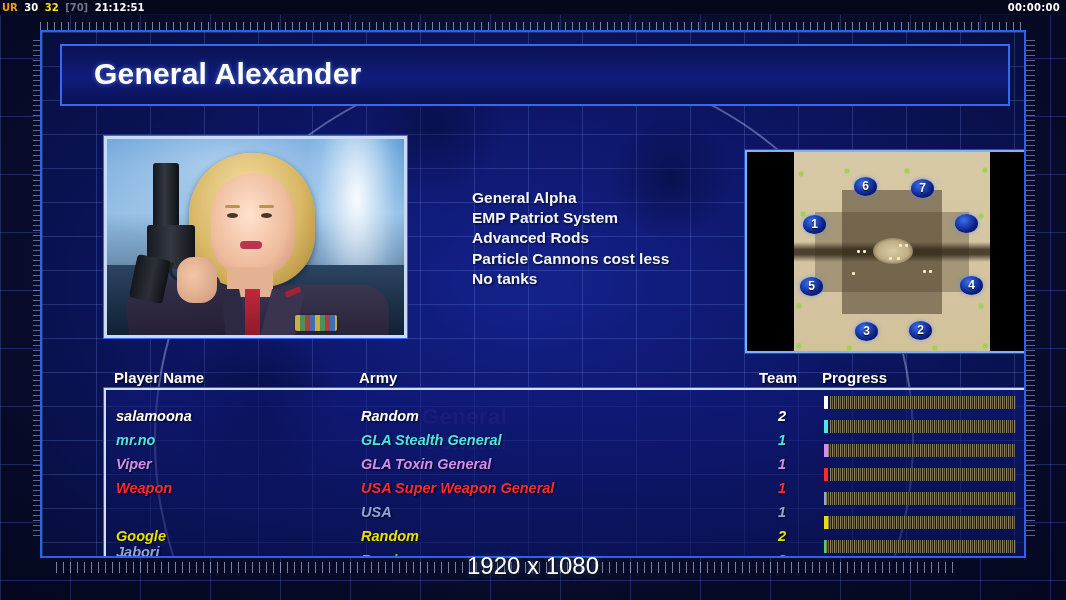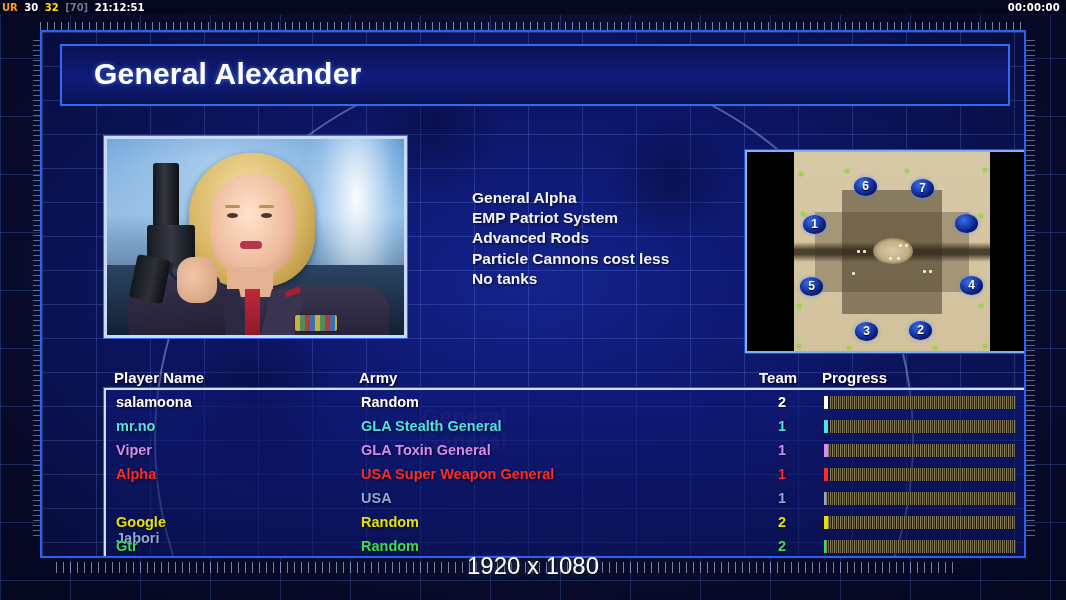--- a/index.html
+++ b/index.html
@@ -288,24 +288,25 @@
     position: absolute; left: 62px; top: 356px; width: 930px; height: 172px;
     border: 2px solid #cfe0fb;
     outline: 1px solid #2a5fe0;
     background: linear-gradient(to bottom, rgba(16,26,124,.55), rgba(10,18,86,.55));
     z-index: 7; overflow: hidden;
   }
   .row {
     position: relative; height: 24px; width: 100%;
   }
   .row .nm, .row .ar, .row .tm {
-    position:absolute; top: 4px;
+    position:absolute; top: 18px;
     font-size: 14.5px; font-weight: bold;
     text-shadow: 1px 1px 2px rgba(0,0,0,.8);
     white-space: nowrap;
+    font-style: italic;
   }
   .row .nm { left: 10px; }
   .row .ar { left: 255px; }
   .row .tm { left: 665px; width: 22px; text-align: center; }
   .bar {
     position:absolute; left: 718px; top: 6px; width: 192px; height: 13px;
     background: #0a1048;
     overflow: hidden;
   }
   .bar .lead { position:absolute; left:0; top:0; height:100%; width: 4px; }
@@ -467,21 +468,21 @@
         <div class="row">
           <div class="nm" style="color: rgb(213, 140, 240);">Viper</div>
           <div class="ar" style="color: rgb(213, 140, 240);">GLA Toxin General</div>
           <div class="tm" style="color: rgb(213, 140, 240);">1</div>
           <div class="bar">
             <div class="lead" style="background: rgb(213, 140, 240);"></div>
             <div class="fill" style="left: 2%; width: 98%;"></div>
           </div>
         </div>
         <div class="row">
-          <div class="nm" style="color: rgb(255, 43, 43);">Alpha</div>
+          <div class="nm" style="color: rgb(255, 43, 43);">Weapon</div>
           <div class="ar" style="color: rgb(255, 43, 43);">USA Super Weapon General</div>
           <div class="tm" style="color: rgb(255, 43, 43);">1</div>
           <div class="bar">
             <div class="lead" style="background: rgb(255, 43, 43);"></div>
             <div class="fill" style="left: 3%; width: 97%;"></div>
           </div>
         </div>
         <div class="row">
           <div class="nm" style="color: rgb(143, 166, 216); margin-top: 40px;">Jabori</div>
           <div class="ar" style="color: rgb(143, 166, 216);">USA</div>

